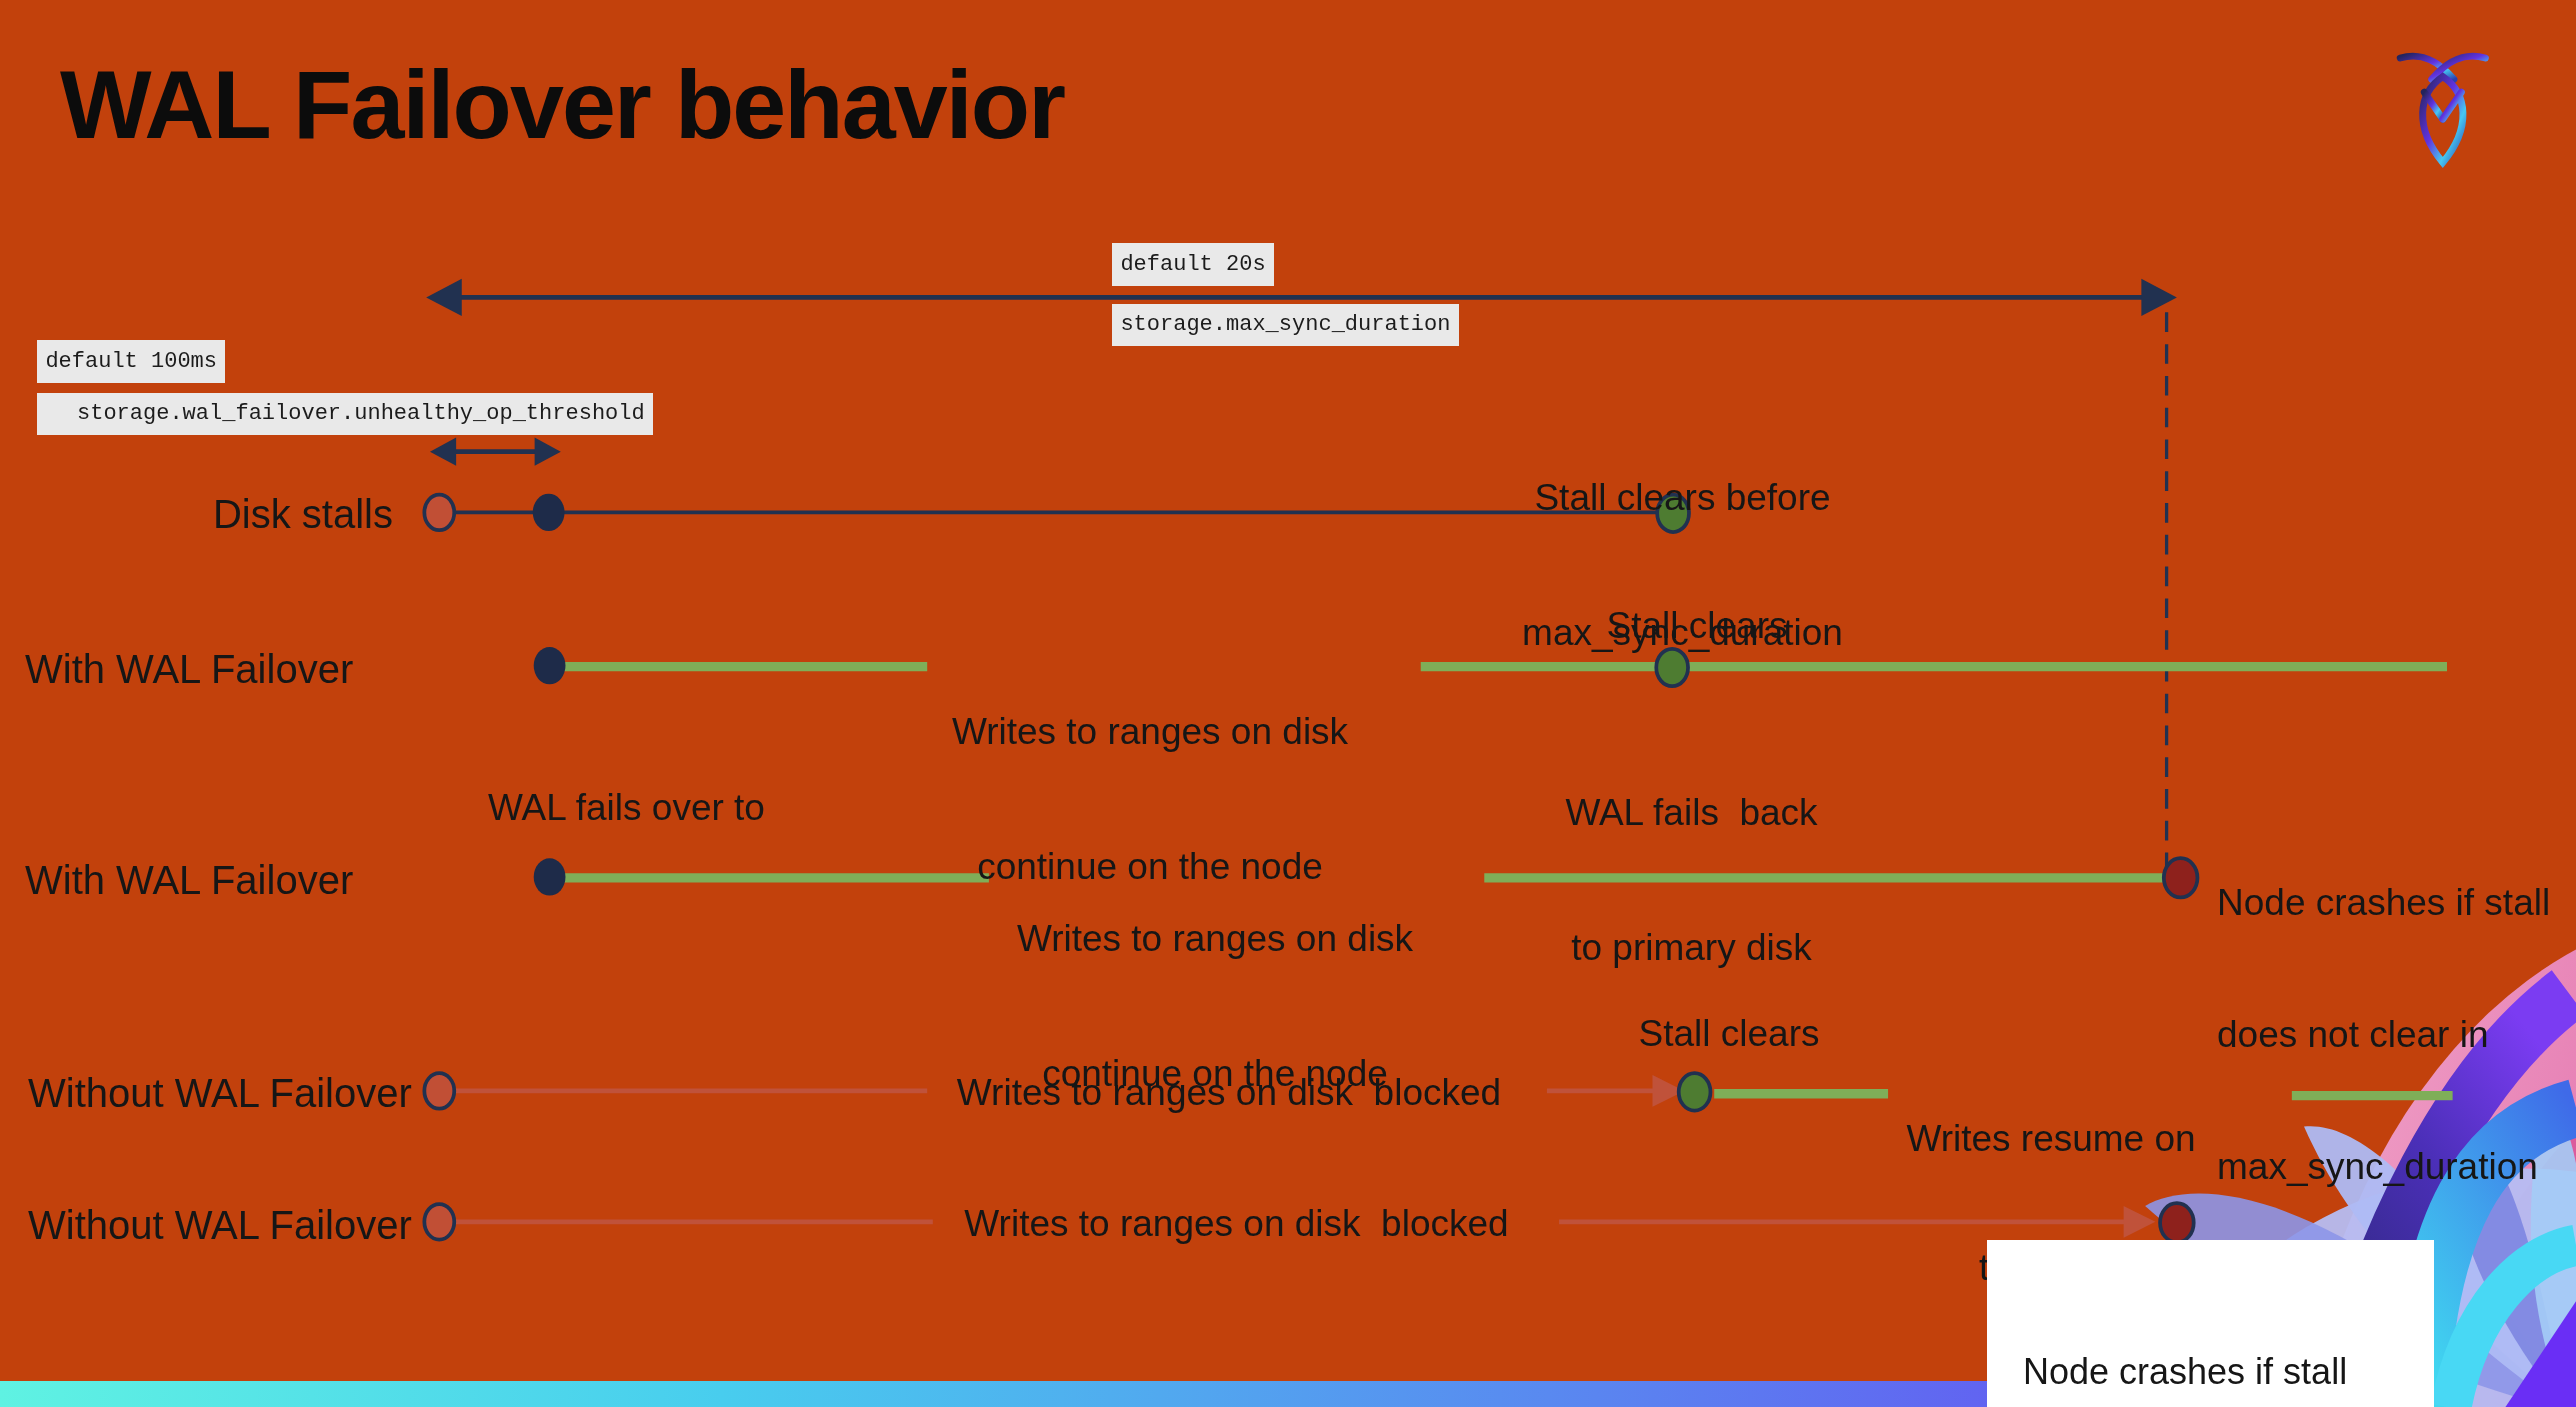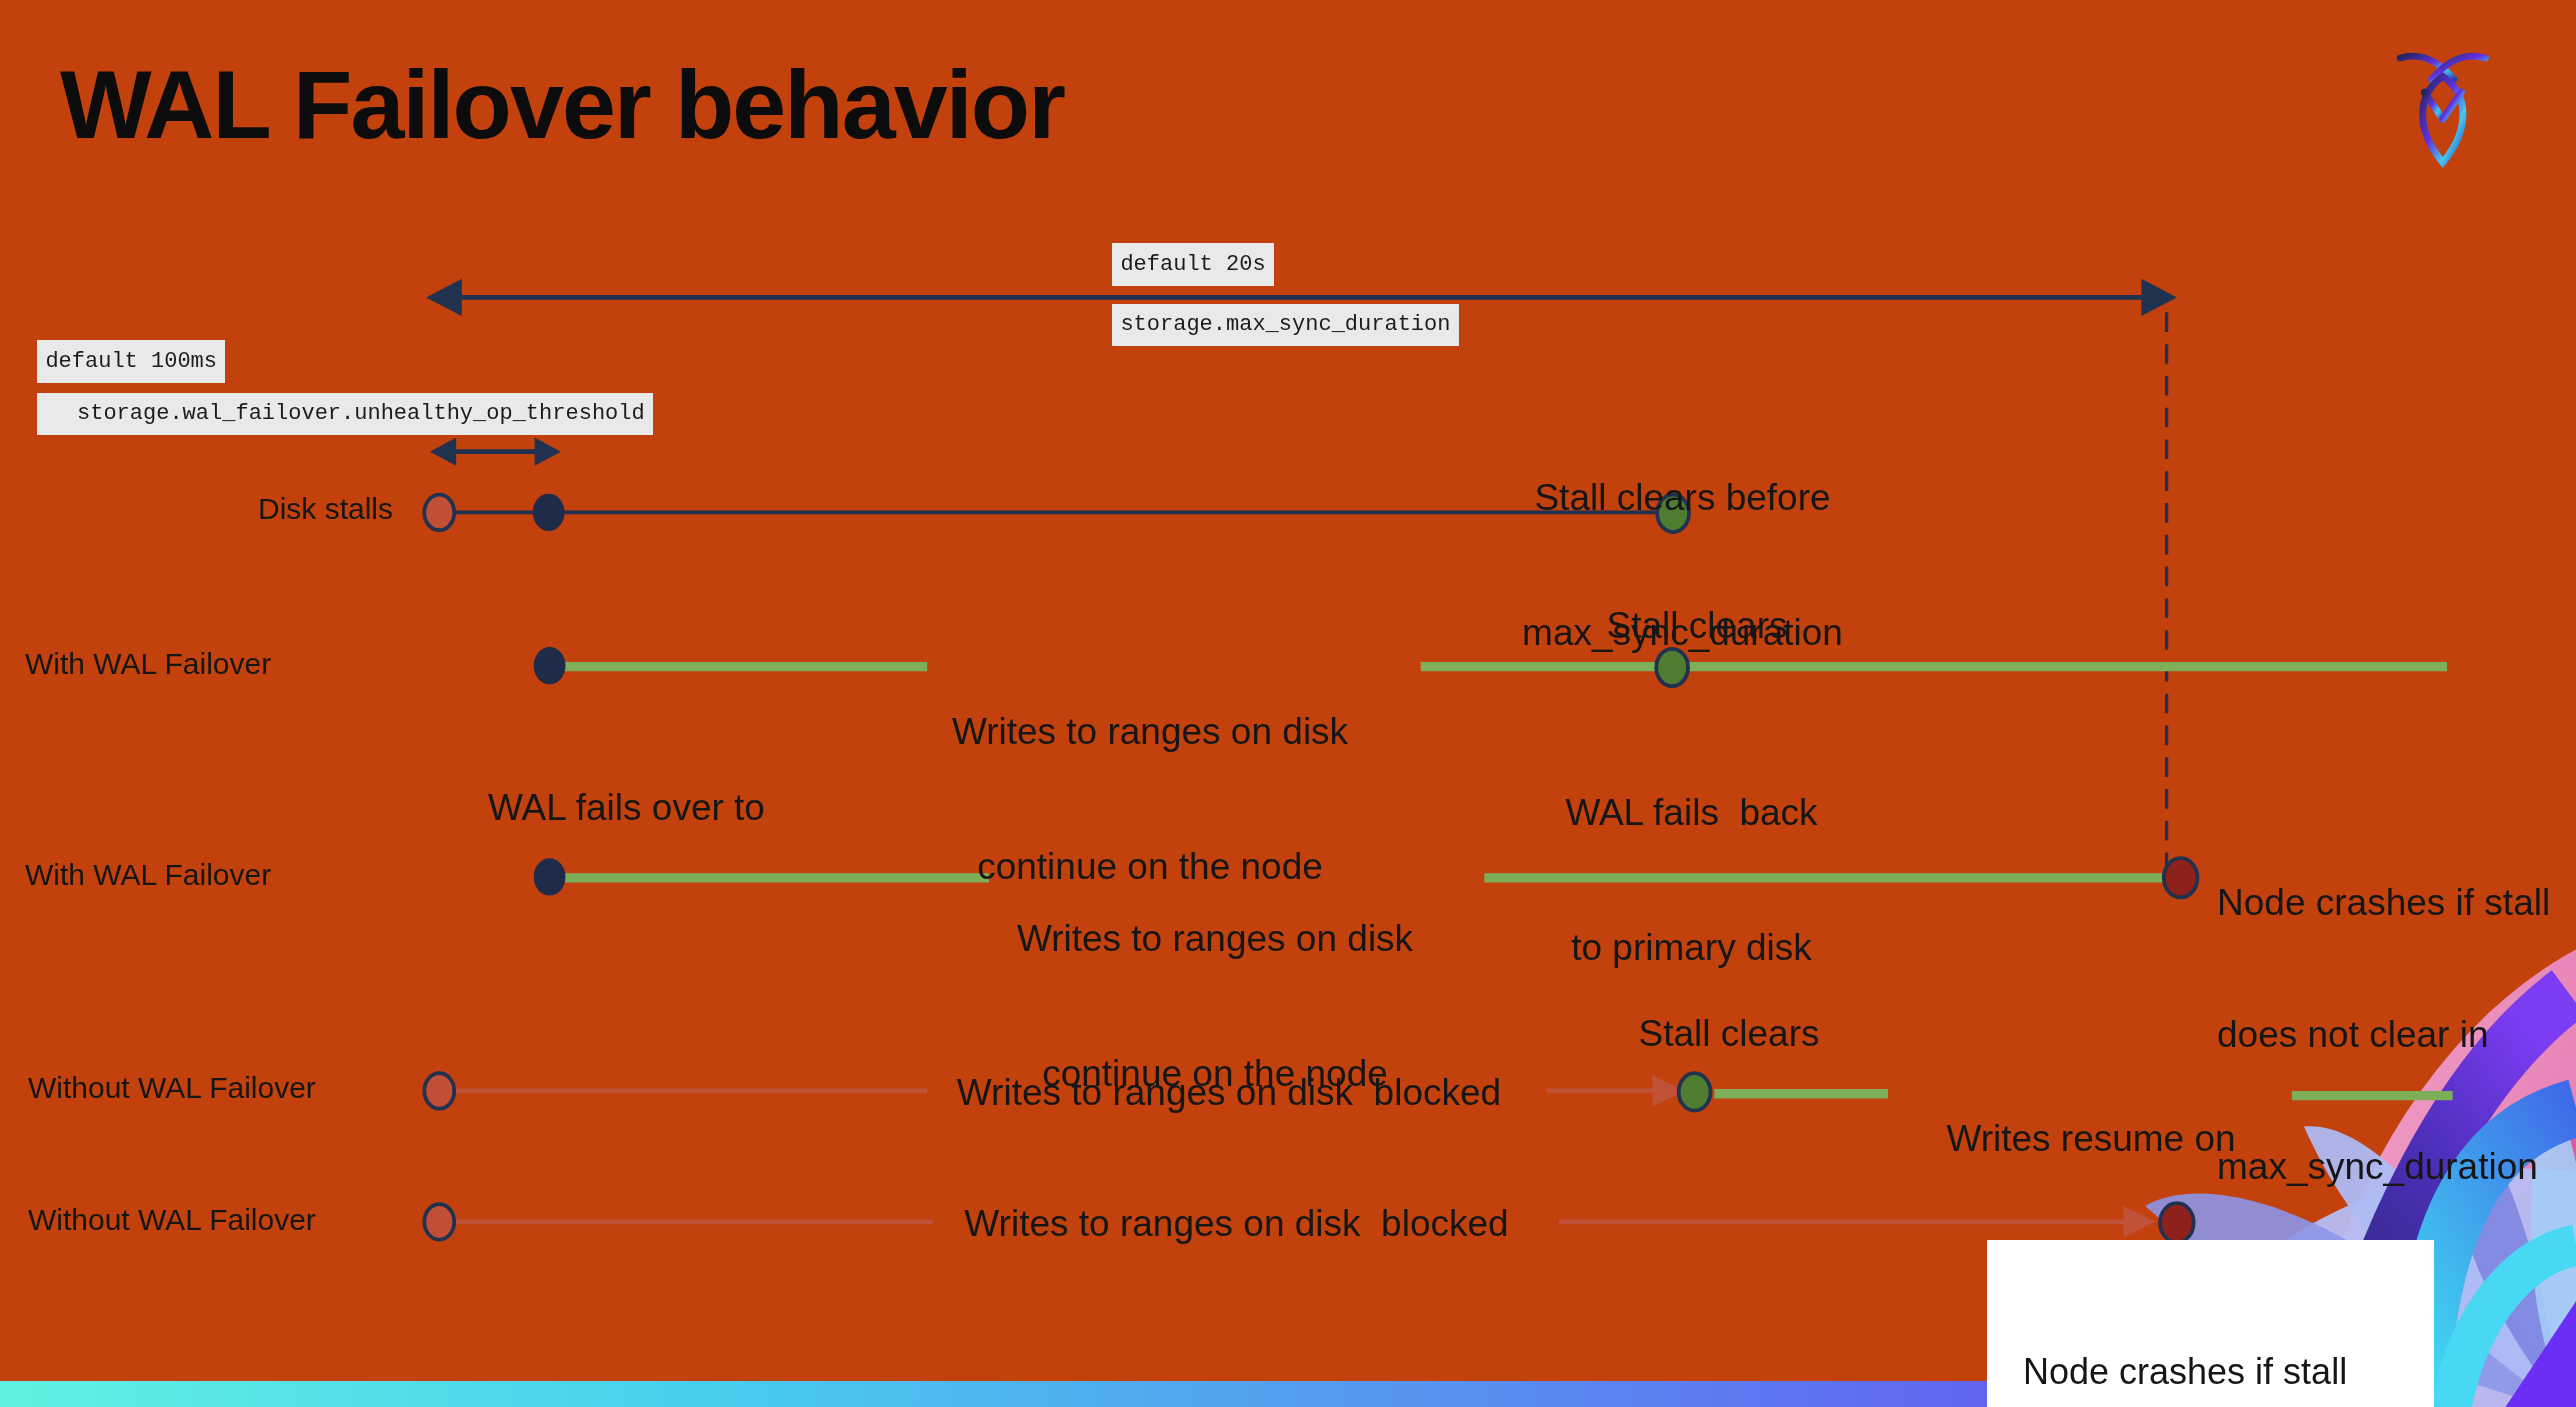--- a/index.html
+++ b/index.html
@@ -4,21 +4,21 @@
 <style>
   html,body{margin:0;padding:0;background:#ffffff;}
   .canvas{
     position:relative;width:2576px;height:1408px;overflow:hidden;
     font-family:"Liberation Sans",sans-serif;color:#151515;background:#c2410c;
   }
   .abs{position:absolute;}
   .title{
     left:60px;top:49px;font-size:97px;font-weight:800;letter-spacing:-1.9px;color:#0c0c0c;
   }
-  .rowlabel{font-size:30px;color:#161616;white-space:nowrap;}
+  .rowlabel{font-size:40px;color:#161616;white-space:nowrap;}
   .note{font-size:37px;color:#161616;line-height:45px;white-space:pre-wrap;}
   .center{text-align:center;}
   .codeblock{line-height:0;}
   .code{
     display:inline-block;font-family:"Liberation Mono","DejaVu Sans Mono",monospace;
     font-size:22px;line-height:37px;background:#e9e9e9;color:#1c1c1c;padding:2.8px 8.4px;white-space:pre;
   }
   .svglayer{left:0;top:0;}
   .bottombar{
     left:0;top:1381px;width:2576px;height:27px;
@@ -176,21 +176,21 @@
   </div>
   <div class="abs note" style="left:2217px;top:793px;width:365px;line-height:44px;">
     <div>Node crashes if stall</div>
     <div>does not clear in</div>
     <div>max_sync_duration</div>
   </div>
 
   <div class="abs rowlabel" style="left:28px;top:1071px;">Without WAL Failover</div>
   <div class="abs note center" style="left:944px;top:1070px;width:570px;">Writes to ranges on disk  blocked</div>
   <div class="abs note center" style="left:1617px;top:1011px;width:224px;">Stall clears</div>
-  <div class="abs note center" style="left:1925px;top:1031px;width:332px;line-height:43px;">
+  <div class="abs note center" style="left:1885px;top:1031px;width:332px;line-height:43px;">
     <div>Writes resume on</div>
     <div>the node</div>
   </div>
 
   <div class="abs rowlabel" style="left:28px;top:1203px;">Without WAL Failover</div>
   <div class="abs note center" style="left:949px;top:1201px;width:575px;">Writes to ranges on disk  blocked</div>
 
   <div class="abs crashbox">
     <div class="note">
       <div>Node crashes if stall</div>

